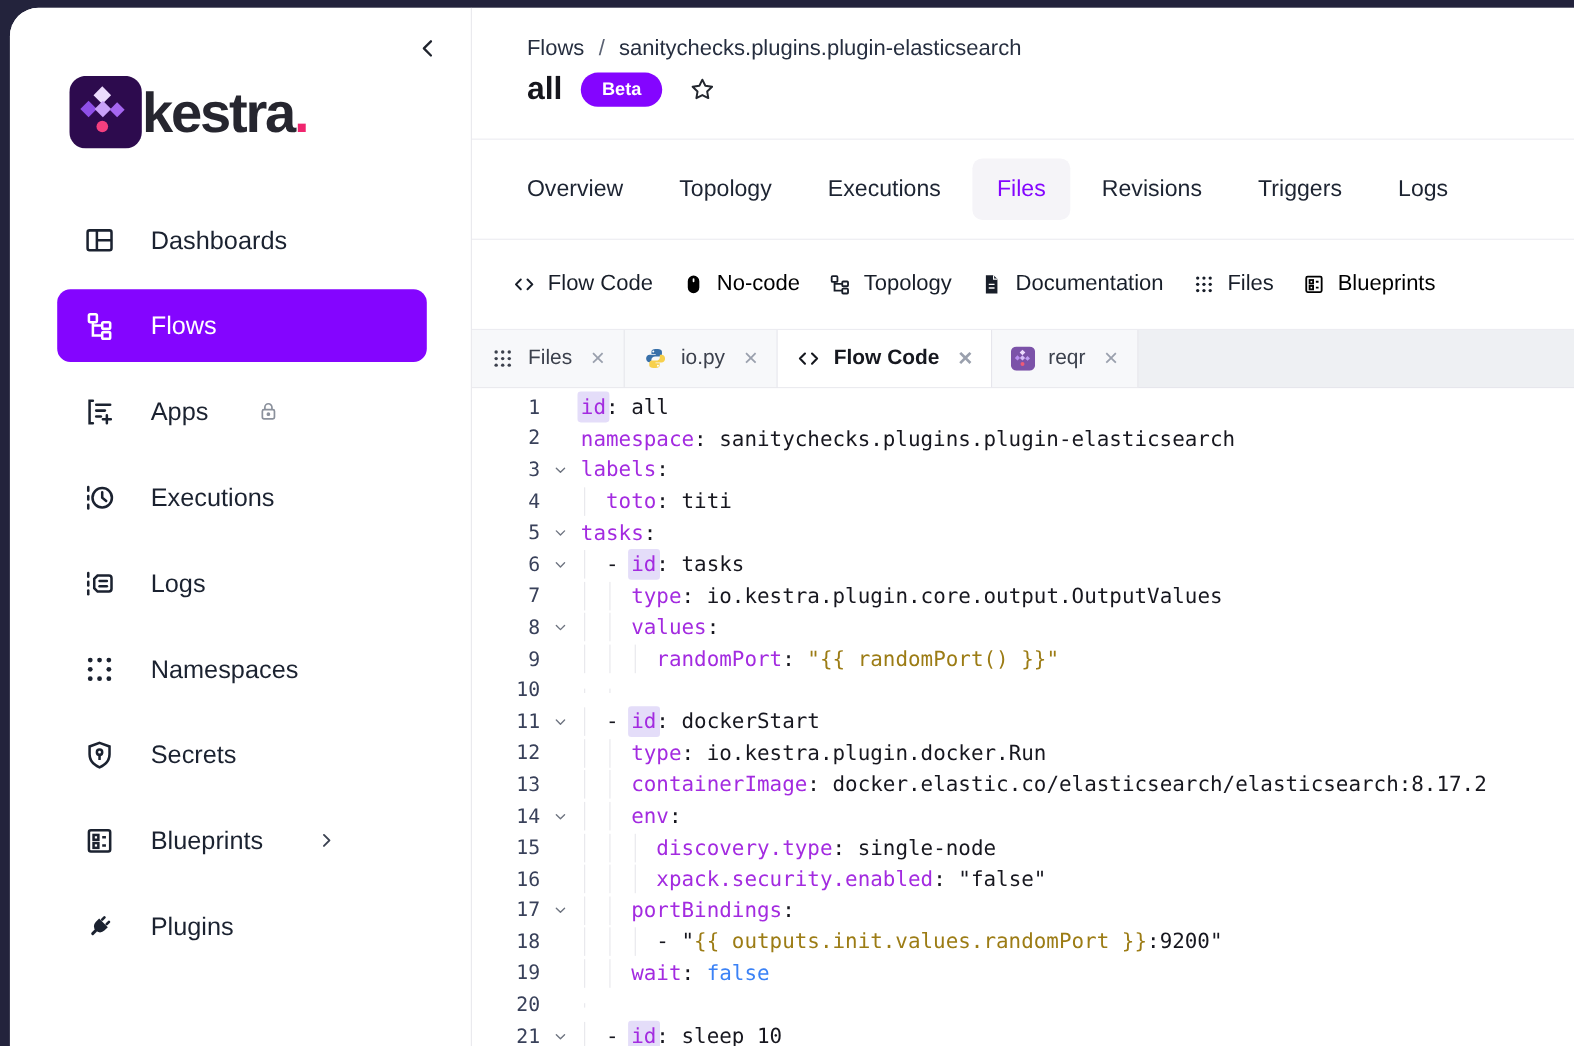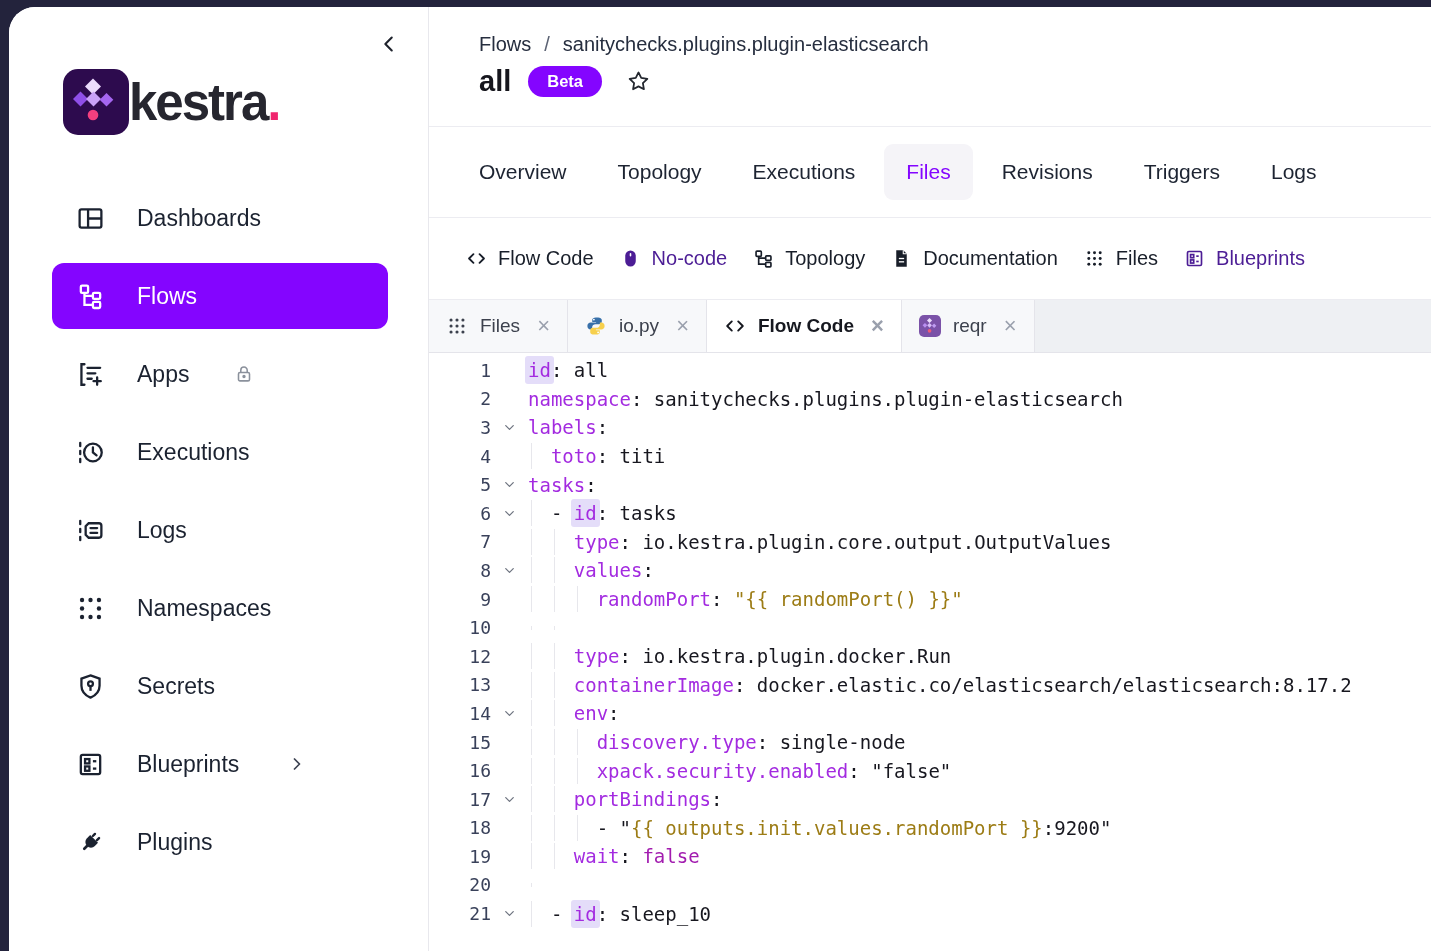--- a/index.html
+++ b/index.html
@@ -36,21 +36,21 @@
   .star{width:25px;height:25px;color:#23272f;margin-left:7px;cursor:pointer;}
 
   .tabs{height:90px;display:flex;align-items:center;padding-left:50px;gap:51px;
         border-bottom:1px solid #ececf1;font-size:21px;color:#1d2432;white-space:nowrap;overflow:hidden;}
   .tab{cursor:pointer;flex:0 0 auto;}
   .tab.active{color:#8405ff;background:#f5f4f8;border-radius:9px;padding:16px 22px;margin:0 -22px;}
 
   .subtoolbar{height:81px;display:flex;align-items:center;padding-left:37px;gap:26px;
               border-bottom:1px solid #ececf1;font-size:20px;color:#181e29;white-space:nowrap;}
   .tb-item{display:flex;align-items:center;gap:11px;cursor:pointer;}
-  .tb-item.muted{color:#4c1d95;}
+  .tb-item.muted{color:#000000;}
   .tb-ic{width:21px;height:21px;}
 
   .etabs{height:52px;background:#eef0f3;display:flex;border-bottom:1px solid #e4e4ea;font-size:19px;}
   .etab{display:flex;align-items:center;gap:12px;padding:0 17px;background:#f7f8fa;
         border-right:1px solid #e4e4ea;color:#3c414d;cursor:pointer;}
   .etab.active{background:#fff;font-weight:700;color:#16181f;}
   .et-ic{width:22px;height:22px;}
   .et-close{font-size:22px;color:#9aa0ad;margin-left:5px;cursor:pointer;line-height:1;}
 
   
@@ -58,21 +58,21 @@
              font-family:"DejaVu Sans Mono","Liberation Mono",monospace;font-size:19px;}
   .cl{height:28.6px;display:flex;align-items:center;white-space:pre;}
   .ln{flex:0 0 62px;width:62px;text-align:right;color:#39415a;font-size:18px;}
   .fold{flex:0 0 37px;width:37px;display:flex;justify-content:center;align-items:center;color:#6e7480;}
   .fold svg{width:15px;height:15px;}
   .ct{position:relative;}
   .guide{position:absolute;top:-2px;bottom:-2px;width:1px;background:#e7e7ec;}
   .tk-k{color:#a32be0;}
   .tk-t{color:#17171f;}
   .tk-g{color:#9c7c15;}
-  .tk-b{color:#a21caf;}
+  .tk-b{color:#3b82f6;}
   .hl{background:#e4ddf9;border-radius:3px;padding:3px 3px;margin:0 -3px;}
 </style>
 </head>
 <body>
 
 <div class="app">
 
   <div class="sidebar">
     <span class="ic collapse" id="collapse-btn"><svg viewBox="0 0 24 24" fill="none" stroke="currentColor" stroke-width="2.3" stroke-linecap="round" stroke-linejoin="round">
           <path d="M15 5l-7 7 7 7"></path>
@@ -334,20 +334,23 @@
             </svg></span><span class="ct"><span class="tk-k">tasks</span><span class="tk-t">:</span></span></div>
         <div class="cl"><span class="ln">6</span><span class="fold"><svg viewBox="0 0 24 24" fill="none" stroke="currentColor" stroke-width="2" stroke-linecap="round" stroke-linejoin="round">
               <path d="M6 9l6 6 6-6"></path>
             </svg></span><span class="ct"><span class="guide" style="left: 3px;"></span><span class="tk-t">  - </span><span class="tk-k hl">id</span><span class="tk-t">: tasks</span></span></div>
         <div class="cl"><span class="ln">7</span><span class="fold"></span><span class="ct"><span class="guide" style="left: 3px;"></span><span class="guide" style="left: 26px;"></span><span class="tk-t">    </span><span class="tk-k">type</span><span class="tk-t">: io.kestra.plugin.core.output.OutputValues</span></span></div>
         <div class="cl"><span class="ln">8</span><span class="fold"><svg viewBox="0 0 24 24" fill="none" stroke="currentColor" stroke-width="2" stroke-linecap="round" stroke-linejoin="round">
               <path d="M6 9l6 6 6-6"></path>
             </svg></span><span class="ct"><span class="guide" style="left: 3px;"></span><span class="guide" style="left: 26px;"></span><span class="tk-t">    </span><span class="tk-k">values</span><span class="tk-t">:</span></span></div>
         <div class="cl"><span class="ln">9</span><span class="fold"></span><span class="ct"><span class="guide" style="left: 3px;"></span><span class="guide" style="left: 26px;"></span><span class="guide" style="left: 49px;"></span><span class="tk-t">      </span><span class="tk-k">randomPort</span><span class="tk-t">: </span><span class="tk-g">"{{ randomPort() }}"</span></span></div>
         <div class="cl"><span class="ln">10</span><span class="fold"></span><span class="ct"><span class="guide" style="left: 3px;"></span><span class="guide" style="left: 26px;"></span></span></div>
+        <div class="cl"><span class="ln">11</span><span class="fold"><svg viewBox="0 0 24 24" fill="none" stroke="currentColor" stroke-width="2" stroke-linecap="round" stroke-linejoin="round">
+              <path d="M6 9l6 6 6-6"></path>
+            </svg></span><span class="ct"><span class="guide" style="left: 3px;"></span><span class="tk-t">  - </span><span class="tk-k hl">id</span><span class="tk-t">: dockerStart</span></span></div>
         <div class="cl"><span class="ln">12</span><span class="fold"></span><span class="ct"><span class="guide" style="left: 3px;"></span><span class="guide" style="left: 26px;"></span><span class="tk-t">    </span><span class="tk-k">type</span><span class="tk-t">: io.kestra.plugin.docker.Run</span></span></div>
         <div class="cl"><span class="ln">13</span><span class="fold"></span><span class="ct"><span class="guide" style="left: 3px;"></span><span class="guide" style="left: 26px;"></span><span class="tk-t">    </span><span class="tk-k">containerImage</span><span class="tk-t">: docker.elastic.co/elasticsearch/elasticsearch:8.17.2</span></span></div>
         <div class="cl"><span class="ln">14</span><span class="fold"><svg viewBox="0 0 24 24" fill="none" stroke="currentColor" stroke-width="2" stroke-linecap="round" stroke-linejoin="round">
               <path d="M6 9l6 6 6-6"></path>
             </svg></span><span class="ct"><span class="guide" style="left: 3px;"></span><span class="guide" style="left: 26px;"></span><span class="tk-t">    </span><span class="tk-k">env</span><span class="tk-t">:</span></span></div>
         <div class="cl"><span class="ln">15</span><span class="fold"></span><span class="ct"><span class="guide" style="left: 3px;"></span><span class="guide" style="left: 26px;"></span><span class="guide" style="left: 49px;"></span><span class="tk-t">      </span><span class="tk-k">discovery.type</span><span class="tk-t">: single-node</span></span></div>
         <div class="cl"><span class="ln">16</span><span class="fold"></span><span class="ct"><span class="guide" style="left: 3px;"></span><span class="guide" style="left: 26px;"></span><span class="guide" style="left: 49px;"></span><span class="tk-t">      </span><span class="tk-k">xpack.security.enabled</span><span class="tk-t">: "false"</span></span></div>
         <div class="cl"><span class="ln">17</span><span class="fold"><svg viewBox="0 0 24 24" fill="none" stroke="currentColor" stroke-width="2" stroke-linecap="round" stroke-linejoin="round">
               <path d="M6 9l6 6 6-6"></path>
             </svg></span><span class="ct"><span class="guide" style="left: 3px;"></span><span class="guide" style="left: 26px;"></span><span class="tk-t">    </span><span class="tk-k">portBindings</span><span class="tk-t">:</span></span></div>

